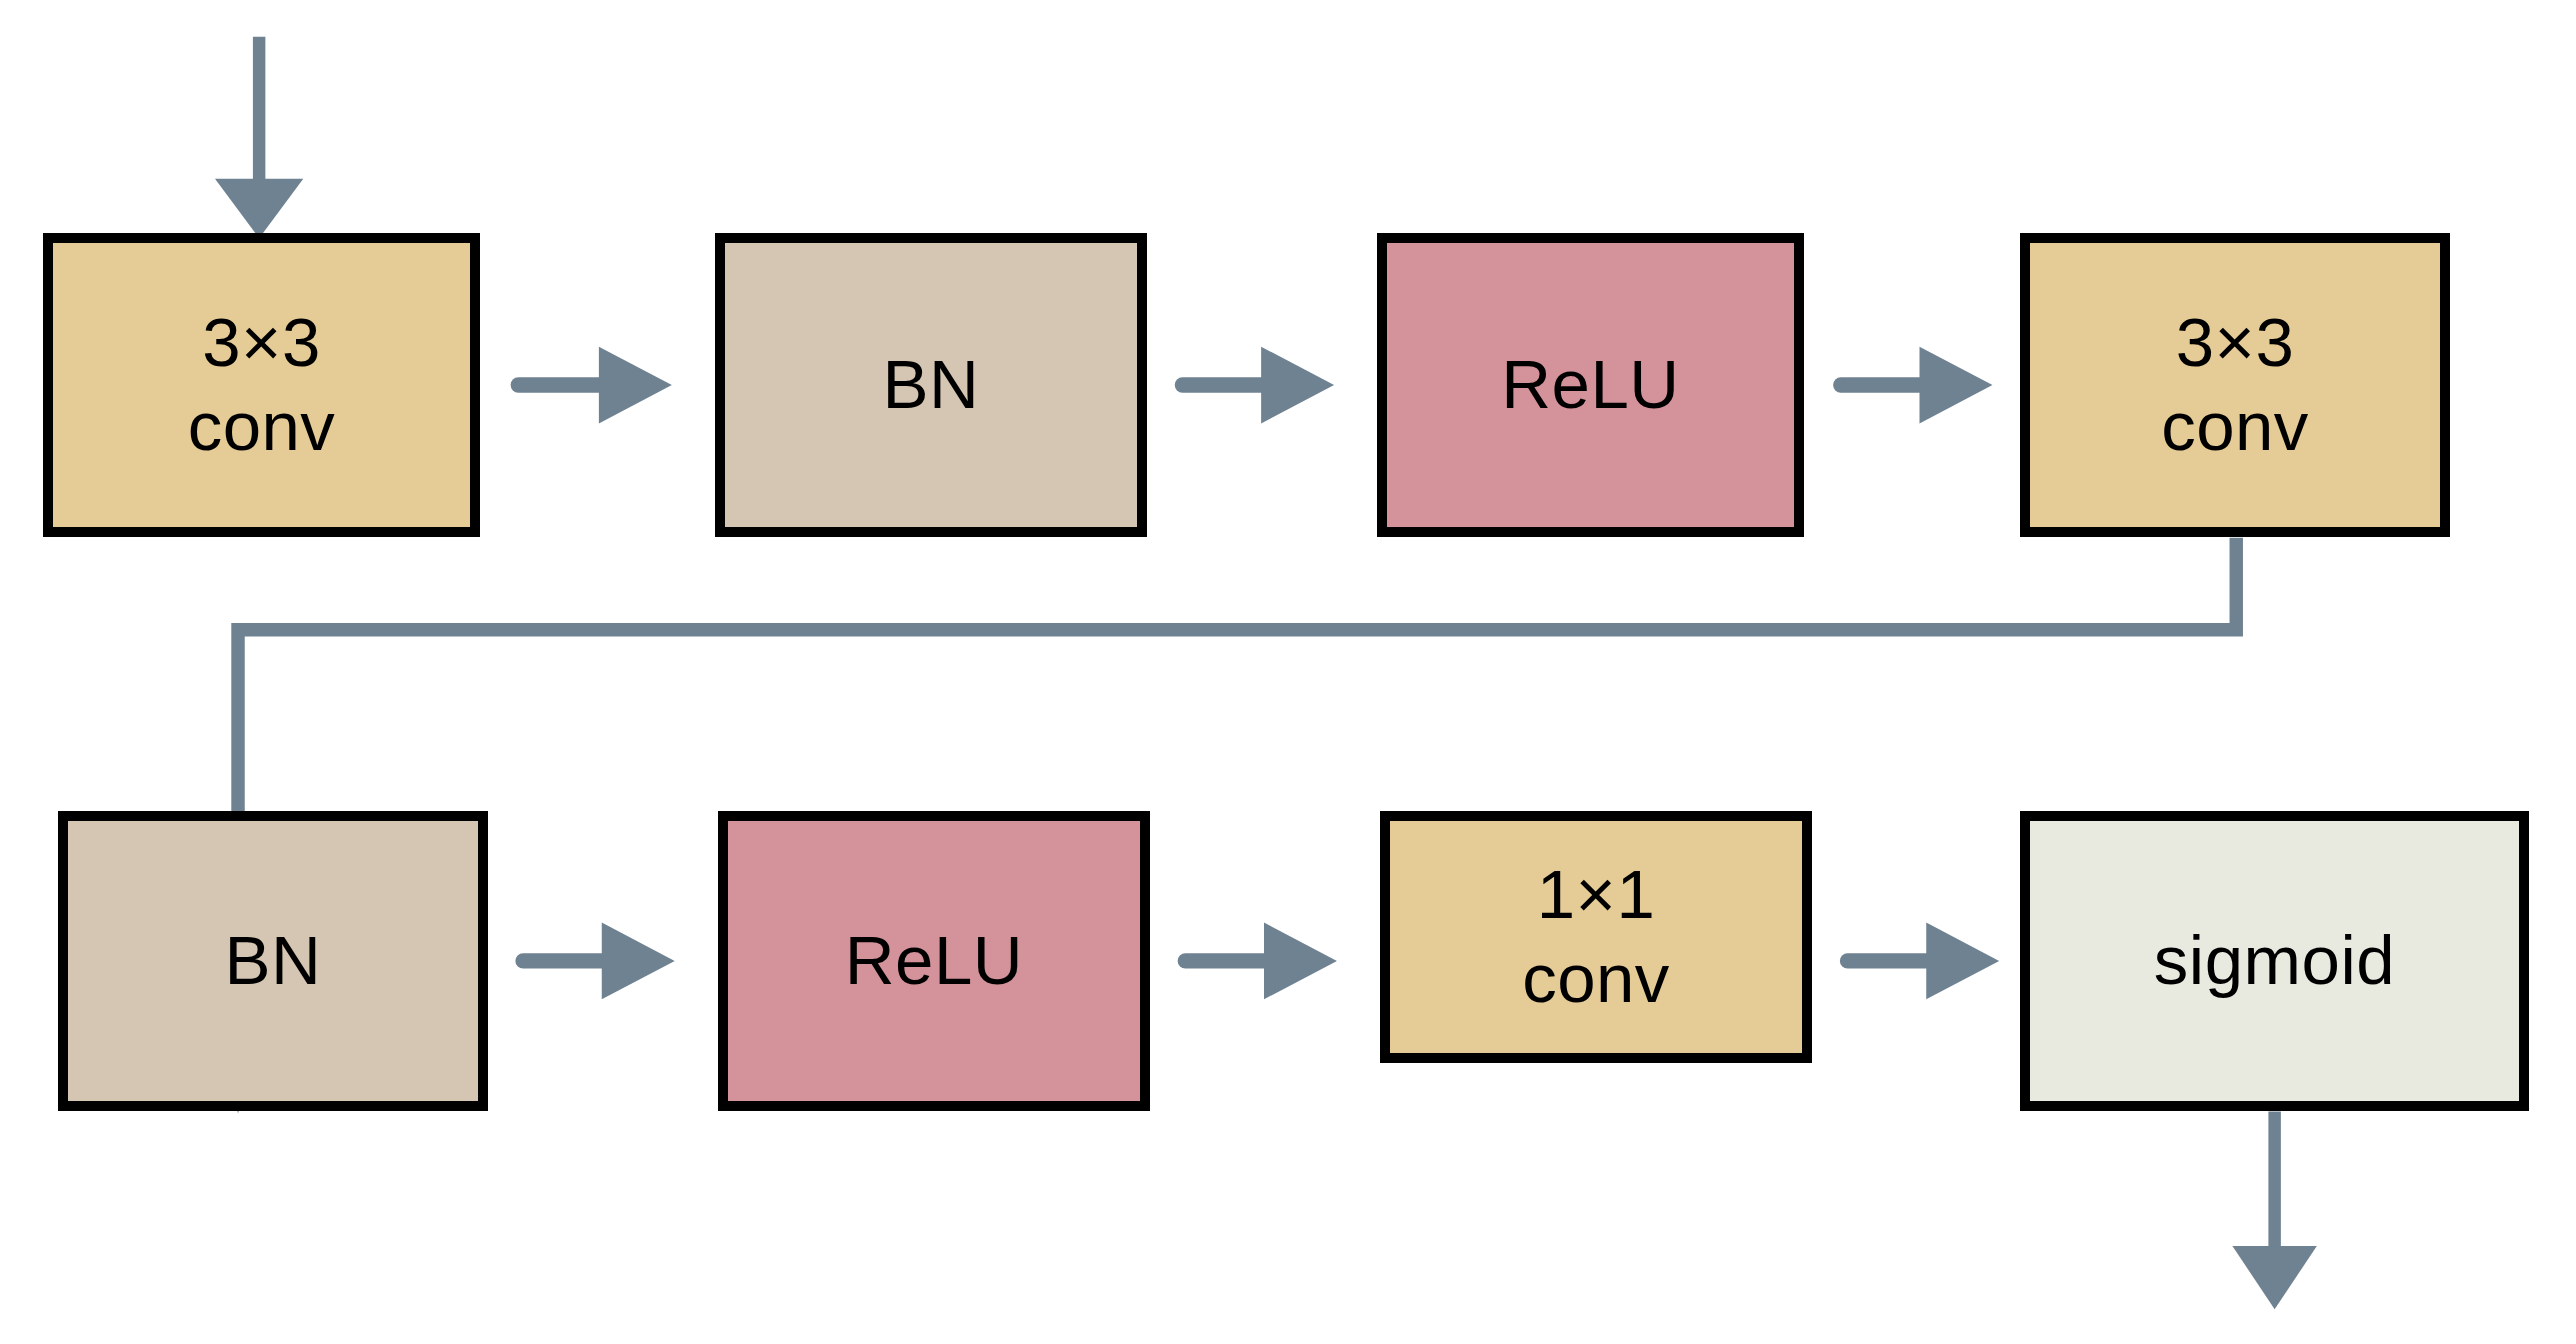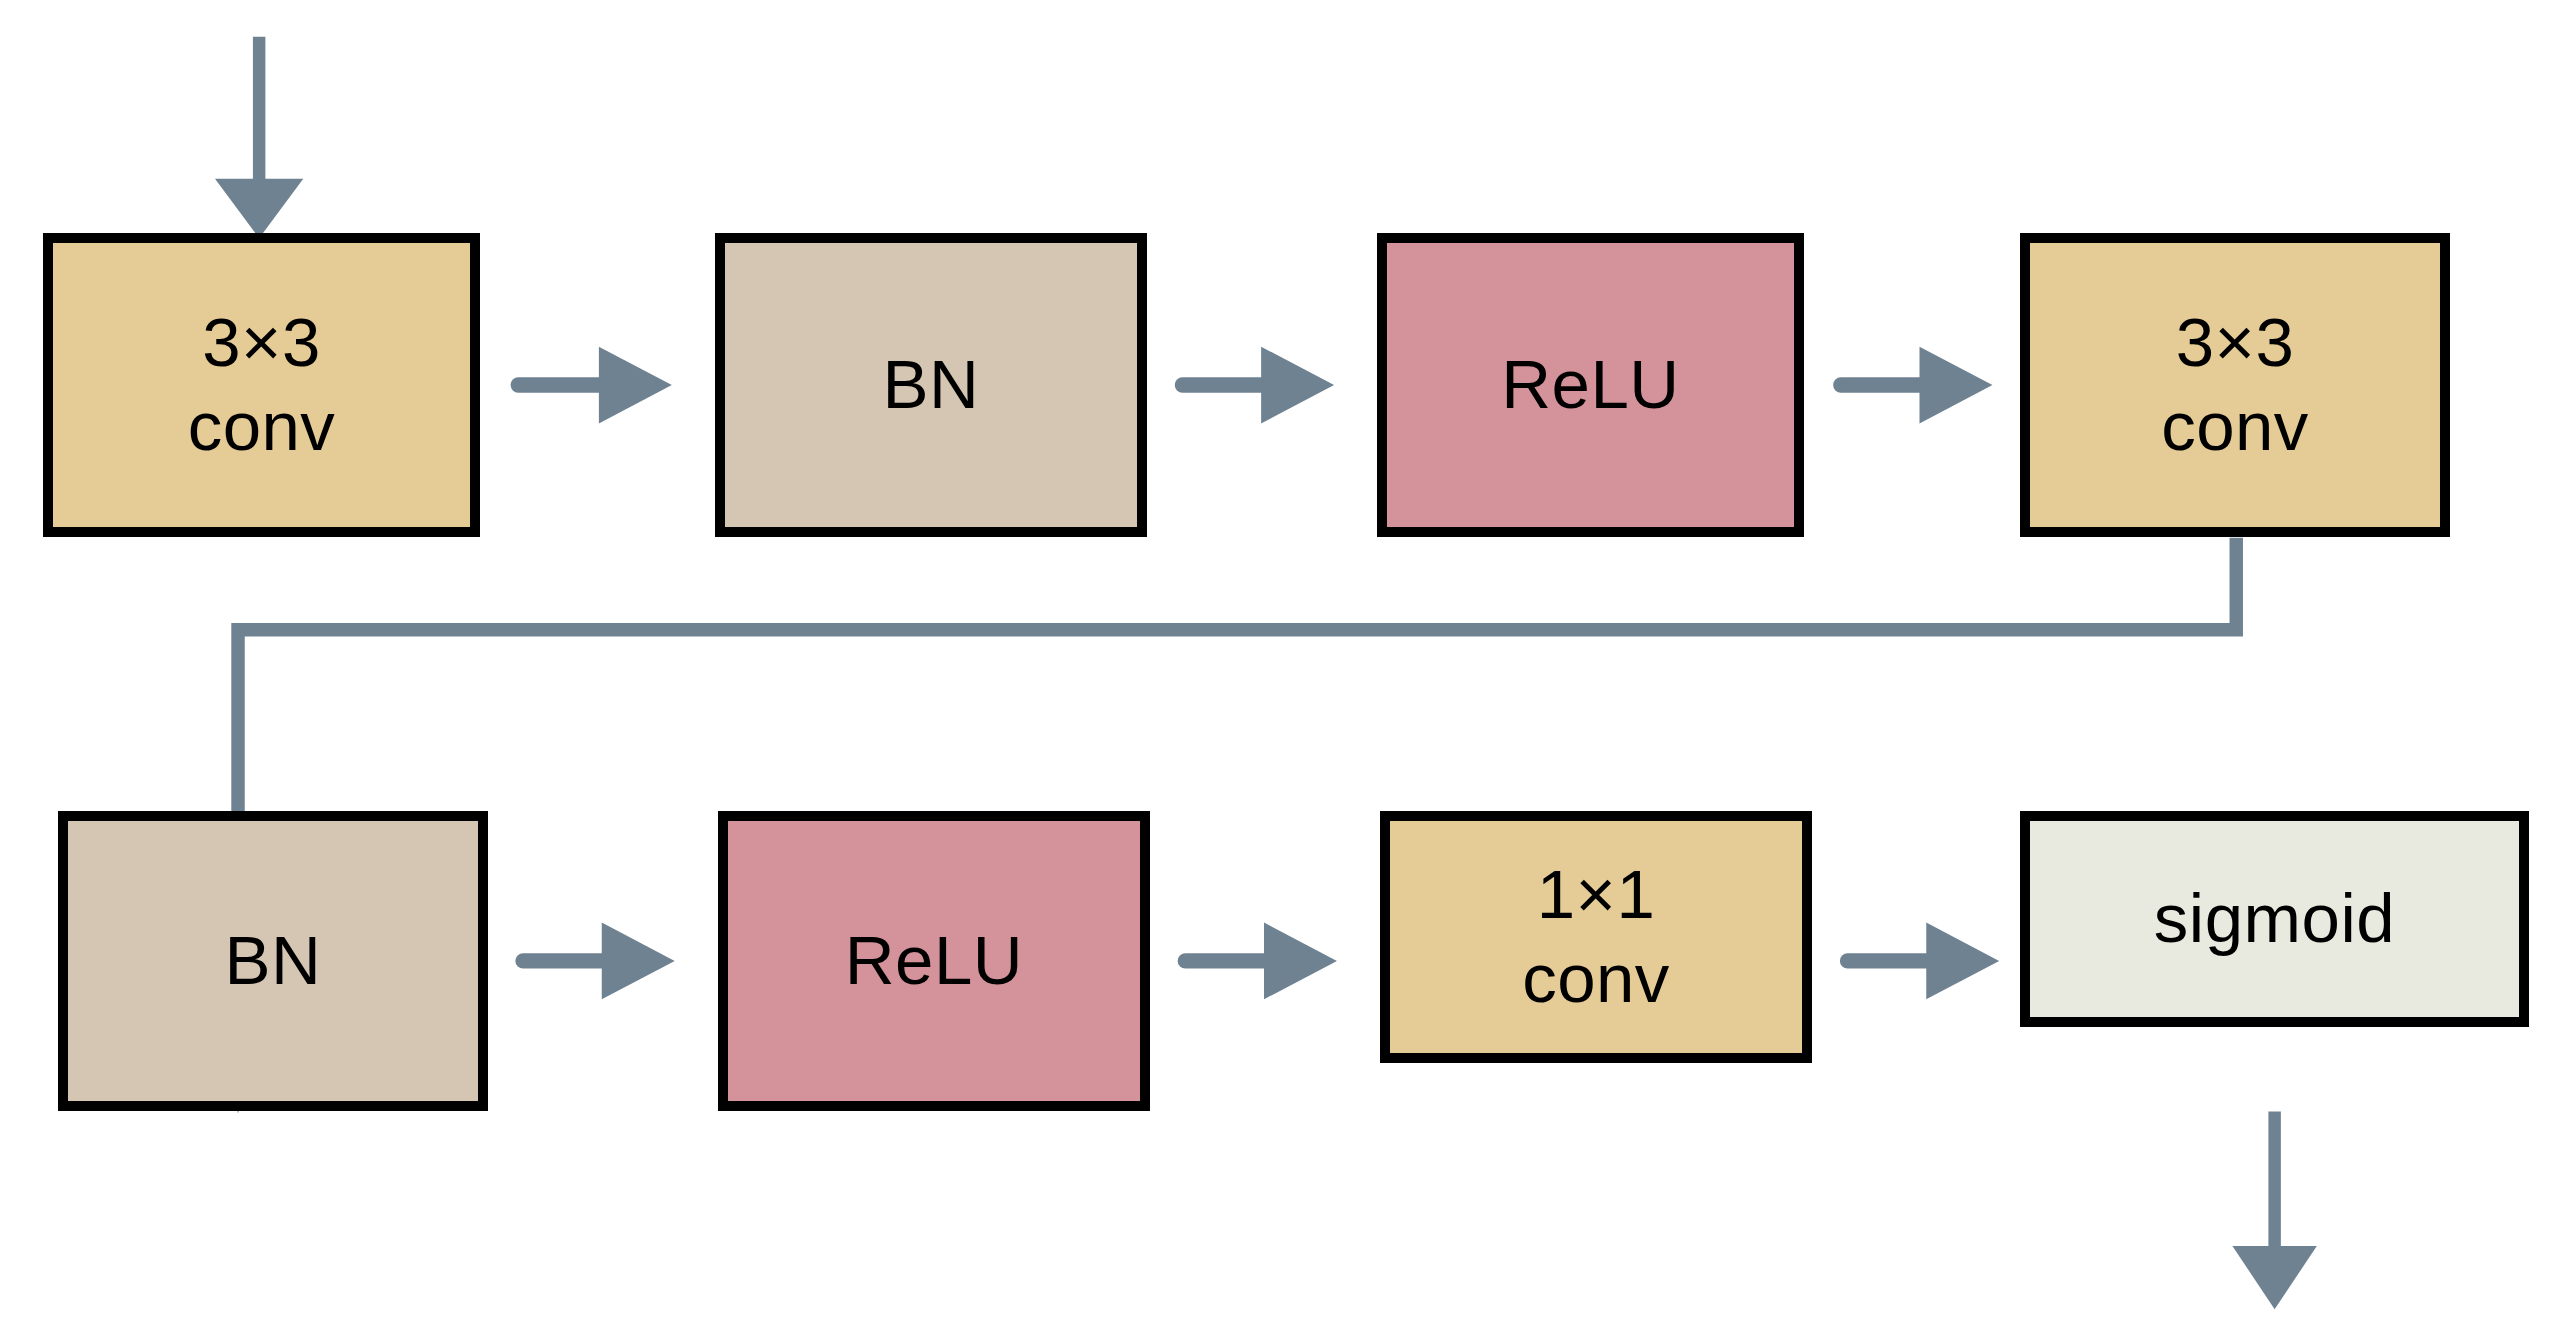--- a/index.html
+++ b/index.html
@@ -106,18 +106,18 @@
 
   <div class="node" style="left:718px;top:811px;width:432px;height:300px;background:#d4929a;">
     <span>ReLU</span>
   </div>
 
   <div class="node" style="left:1380px;top:811px;width:432px;height:252px;background:#e5cb95;">
     <span>1×1
 conv</span>
   </div>
 
-  <div class="node" style="left:2020px;top:811px;width:509px;height:216px;background:#e8eae0;">
+  <div class="node" style="left:2020px;top:811px;width:509px;height:300px;background:#e8eae0;">
     <span>sigmoid</span>
   </div>
 
 </div>
 
 
 </body></html>

